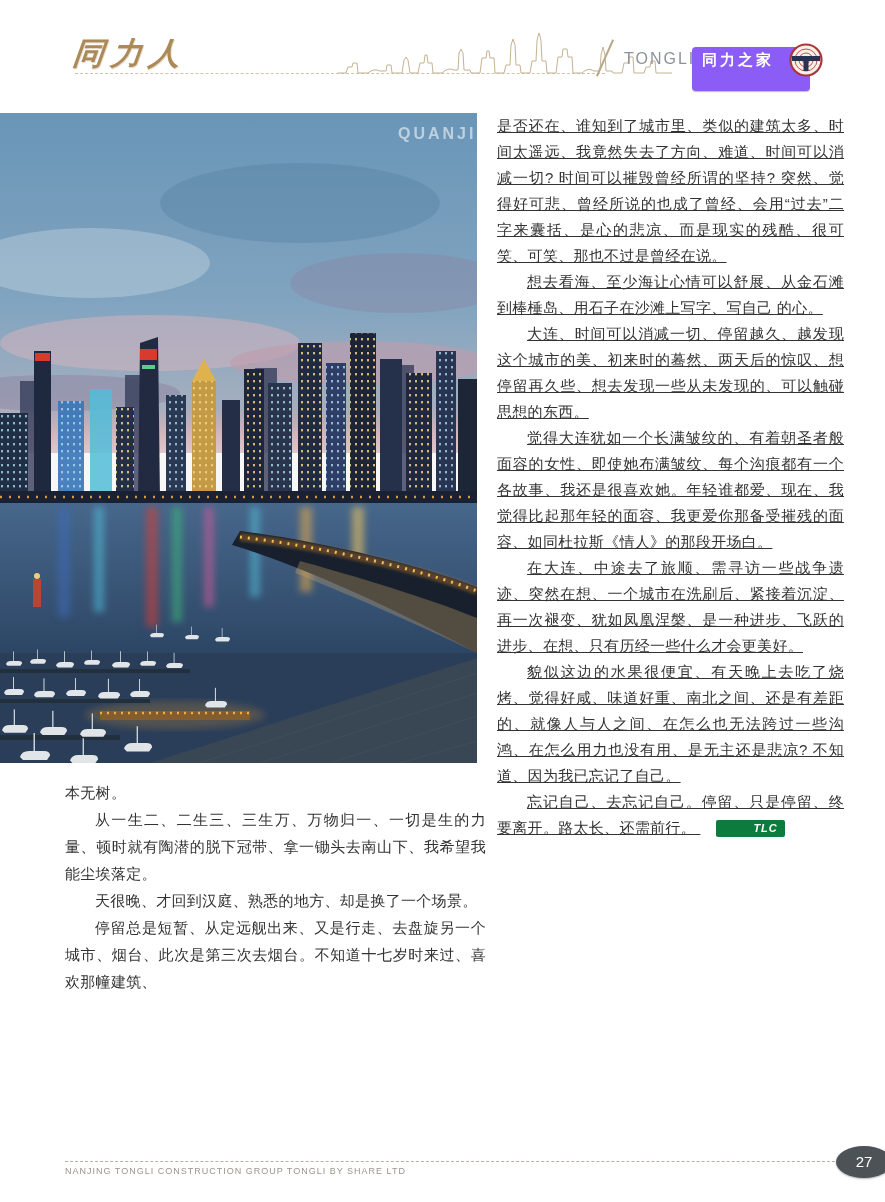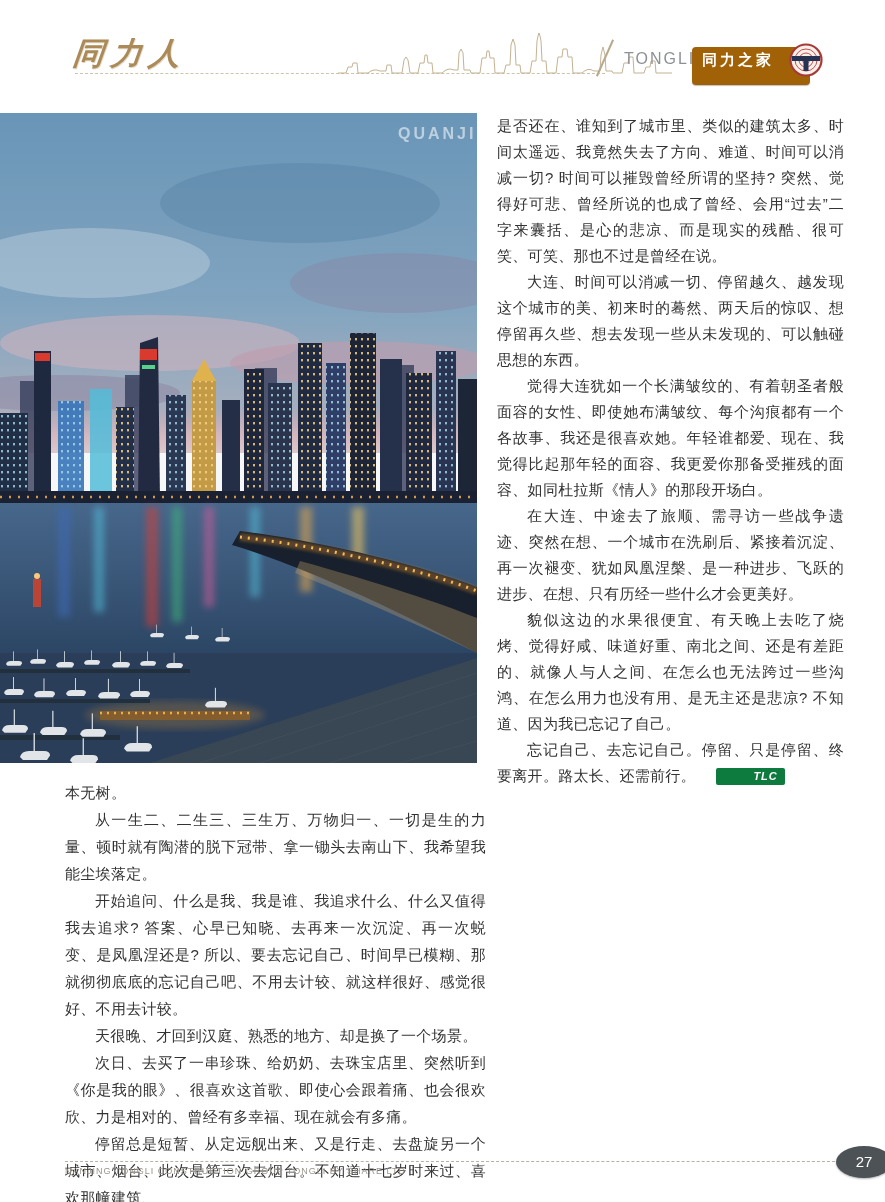--- a/index.html
+++ b/index.html
@@ -7,36 +7,36 @@
   .page{position:relative;width:885px;height:1202px;background:#ffffff;overflow:hidden;}
 
   
   .brand{position:absolute;left:73px;top:33px;font-size:31px;font-weight:bold;
          font-style:italic;color:#ab8a58;letter-spacing:7px;transform:skewX(-6deg);
          text-shadow:1px 1px 0 rgba(171,138,88,.35);}
   .header-rule{position:absolute;left:75px;top:73px;width:530px;border-top:1px dashed #cfc3ac;}
   .skyline-deco{position:absolute;left:338px;top:27px;width:334px;height:48px;}
   .hdr-slash{position:absolute;left:604px;top:38px;width:2px;height:40px;background:#b9a98c;transform:rotate(24deg);}
   .en-title{position:absolute;left:624px;top:50px;font-size:16px;color:#8d9197;letter-spacing:2px;}
-  .cn-badge{position:absolute;left:692px;top:47px;width:118px;height:38px;background:#a16207;
+  .cn-badge{position:absolute;left:692px;top:47px;width:118px;height:44px;background:#8b5cf6;
             border-radius:4px;color:#fff;font-size:15px;font-weight:bold;letter-spacing:3px;
             text-align:center;line-height:26px;box-sizing:border-box;padding-right:26px;
             box-shadow:0 1px 1px rgba(0,0,0,.25);}
   .logo-circle{position:absolute;left:789px;top:43px;width:34px;height:34px;}
 
   
   .photo{position:absolute;left:0;top:113px;width:477px;height:650px;margin:0;overflow:hidden;}
   .photo svg{display:block;width:100%;height:100%;}
   .watermark{position:absolute;top:12px;right:-14px;color:rgba(255,255,255,.55);
              font-size:16px;letter-spacing:3px;font-weight:bold;}
 
   
   .col{position:absolute;color:#333;text-align:justify;}
   .col-left{left:65px;top:779px;width:421px;font-size:15px;line-height:27px;}
-  .col-right{left:497px;top:113px;width:347px;font-size:15px;line-height:26px;}
+  .col-right{left:497px;top:113px;width:347px;font-size:15px;line-height:26px;text-decoration:underline;}
   .para{margin:0;text-indent:2em;letter-spacing:.3px;}
   .para.cont{text-indent:0;}
   .tlc{display:inline-block;background:#0d7a3e;color:#fff;font-style:italic;font-weight:bold;
        font-size:11px;line-height:15px;padding:1px 7px;margin-left:16px;border-radius:2px;
        letter-spacing:1px;vertical-align:1px;}
 
   
   .footer-rule{position:absolute;left:65px;top:1161px;width:790px;border-top:1px dashed #b9b0a2;}
   .company{position:absolute;left:65px;top:1166px;font-size:9px;color:#9a948c;letter-spacing:1px;}
   .page-badge{position:absolute;left:836px;top:1146px;width:56px;height:32px;border-radius:50%;
@@ -228,28 +228,27 @@
       </g>
 
       <rect x="0" y="0" width="477" height="650" fill="#000" opacity=".03"></rect>
     </svg>
     <span class="watermark">QUANJIN</span>
   </figure>
 
   <section class="col col-left">
     <p class="para cont">本无树。</p>
     <p class="para">从一生二、二生三、三生万、万物归一、一切是生的力量、顿时就有陶潜的脱下冠带、拿一锄头去南山下、我希望我能尘埃落定。</p>
-    <p class="para">开始追问、什么是我、我是谁、我追求什么、什么又值得我去追求? 答案、心早已知晓、去再来一次沉淀、再一次蜕变、是凤凰涅还是? 所以、要去忘记自己、时间早已模糊、那就彻彻底底的忘记自己吧、不用去计较、就这样很好、感觉很好、不用去计较。</p>
     <p class="para">天很晚、才回到汉庭、熟悉的地方、却是换了一个场景。</p>
-    <p class="para">次日、去买了一串珍珠、给奶奶、去珠宝店里、突然听到《你是我的眼》、很喜欢这首歌、即使心会跟着痛、也会很欢欣、力是相对的、曾经有多幸福、现在就会有多痛。</p>
     <p class="para">停留总是短暂、从定远舰出来、又是行走、去盘旋另一个城市、烟台、此次是第三次去烟台。不知道十七岁时来过、喜欢那幢建筑、</p>
   </section>
 
   <section class="col col-right">
     <p class="para cont">是否还在、谁知到了城市里、类似的建筑太多、时间太遥远、我竟然失去了方向、难道、时间可以消减一切? 时间可以摧毁曾经所谓的坚持? 突然、觉得好可悲、曾经所说的也成了曾经、会用“过去”二字来囊括、是心的悲凉、而是现实的残酷、很可笑、可笑、那也不过是曾经在说。</p>
+    <p class="para">想去看海、至少海让心情可以舒展、从金石滩到棒棰岛、用石子在沙滩上写字、写自己 的心。</p>
     <p class="para">大连、时间可以消减一切、停留越久、越发现这个城市的美、初来时的蓦然、两天后的惊叹、想停留再久些、想去发现一些从未发现的、可以触碰思想的东西。</p>
     <p class="para">觉得大连犹如一个长满皱纹的、有着朝圣者般面容的女性、即使她布满皱纹、每个沟痕都有一个各故事、我还是很喜欢她。年轻谁都爱、现在、我觉得比起那年轻的面容、我更爱你那备受摧残的面容、如同杜拉斯《情人》的那段开场白。</p>
     <p class="para">在大连、中途去了旅顺、需寻访一些战争遗迹、突然在想、一个城市在洗刷后、紧接着沉淀、再一次褪变、犹如凤凰涅槃、是一种进步、飞跃的进步、在想、只有历经一些什么才会更美好。</p>
     <p class="para">貌似这边的水果很便宜、有天晚上去吃了烧烤、觉得好咸、味道好重、南北之间、还是有差距的、就像人与人之间、在怎么也无法跨过一些沟鸿、在怎么用力也没有用、是无主还是悲凉? 不知道、因为我已忘记了自己。</p>
     <p class="para">
       <span>忘记自己、去忘记自己。停留、只是停留、终要离开。路太长、还需前行。</span>
       <span class="tlc">TLC</span>
     </p>
   </section>
 

